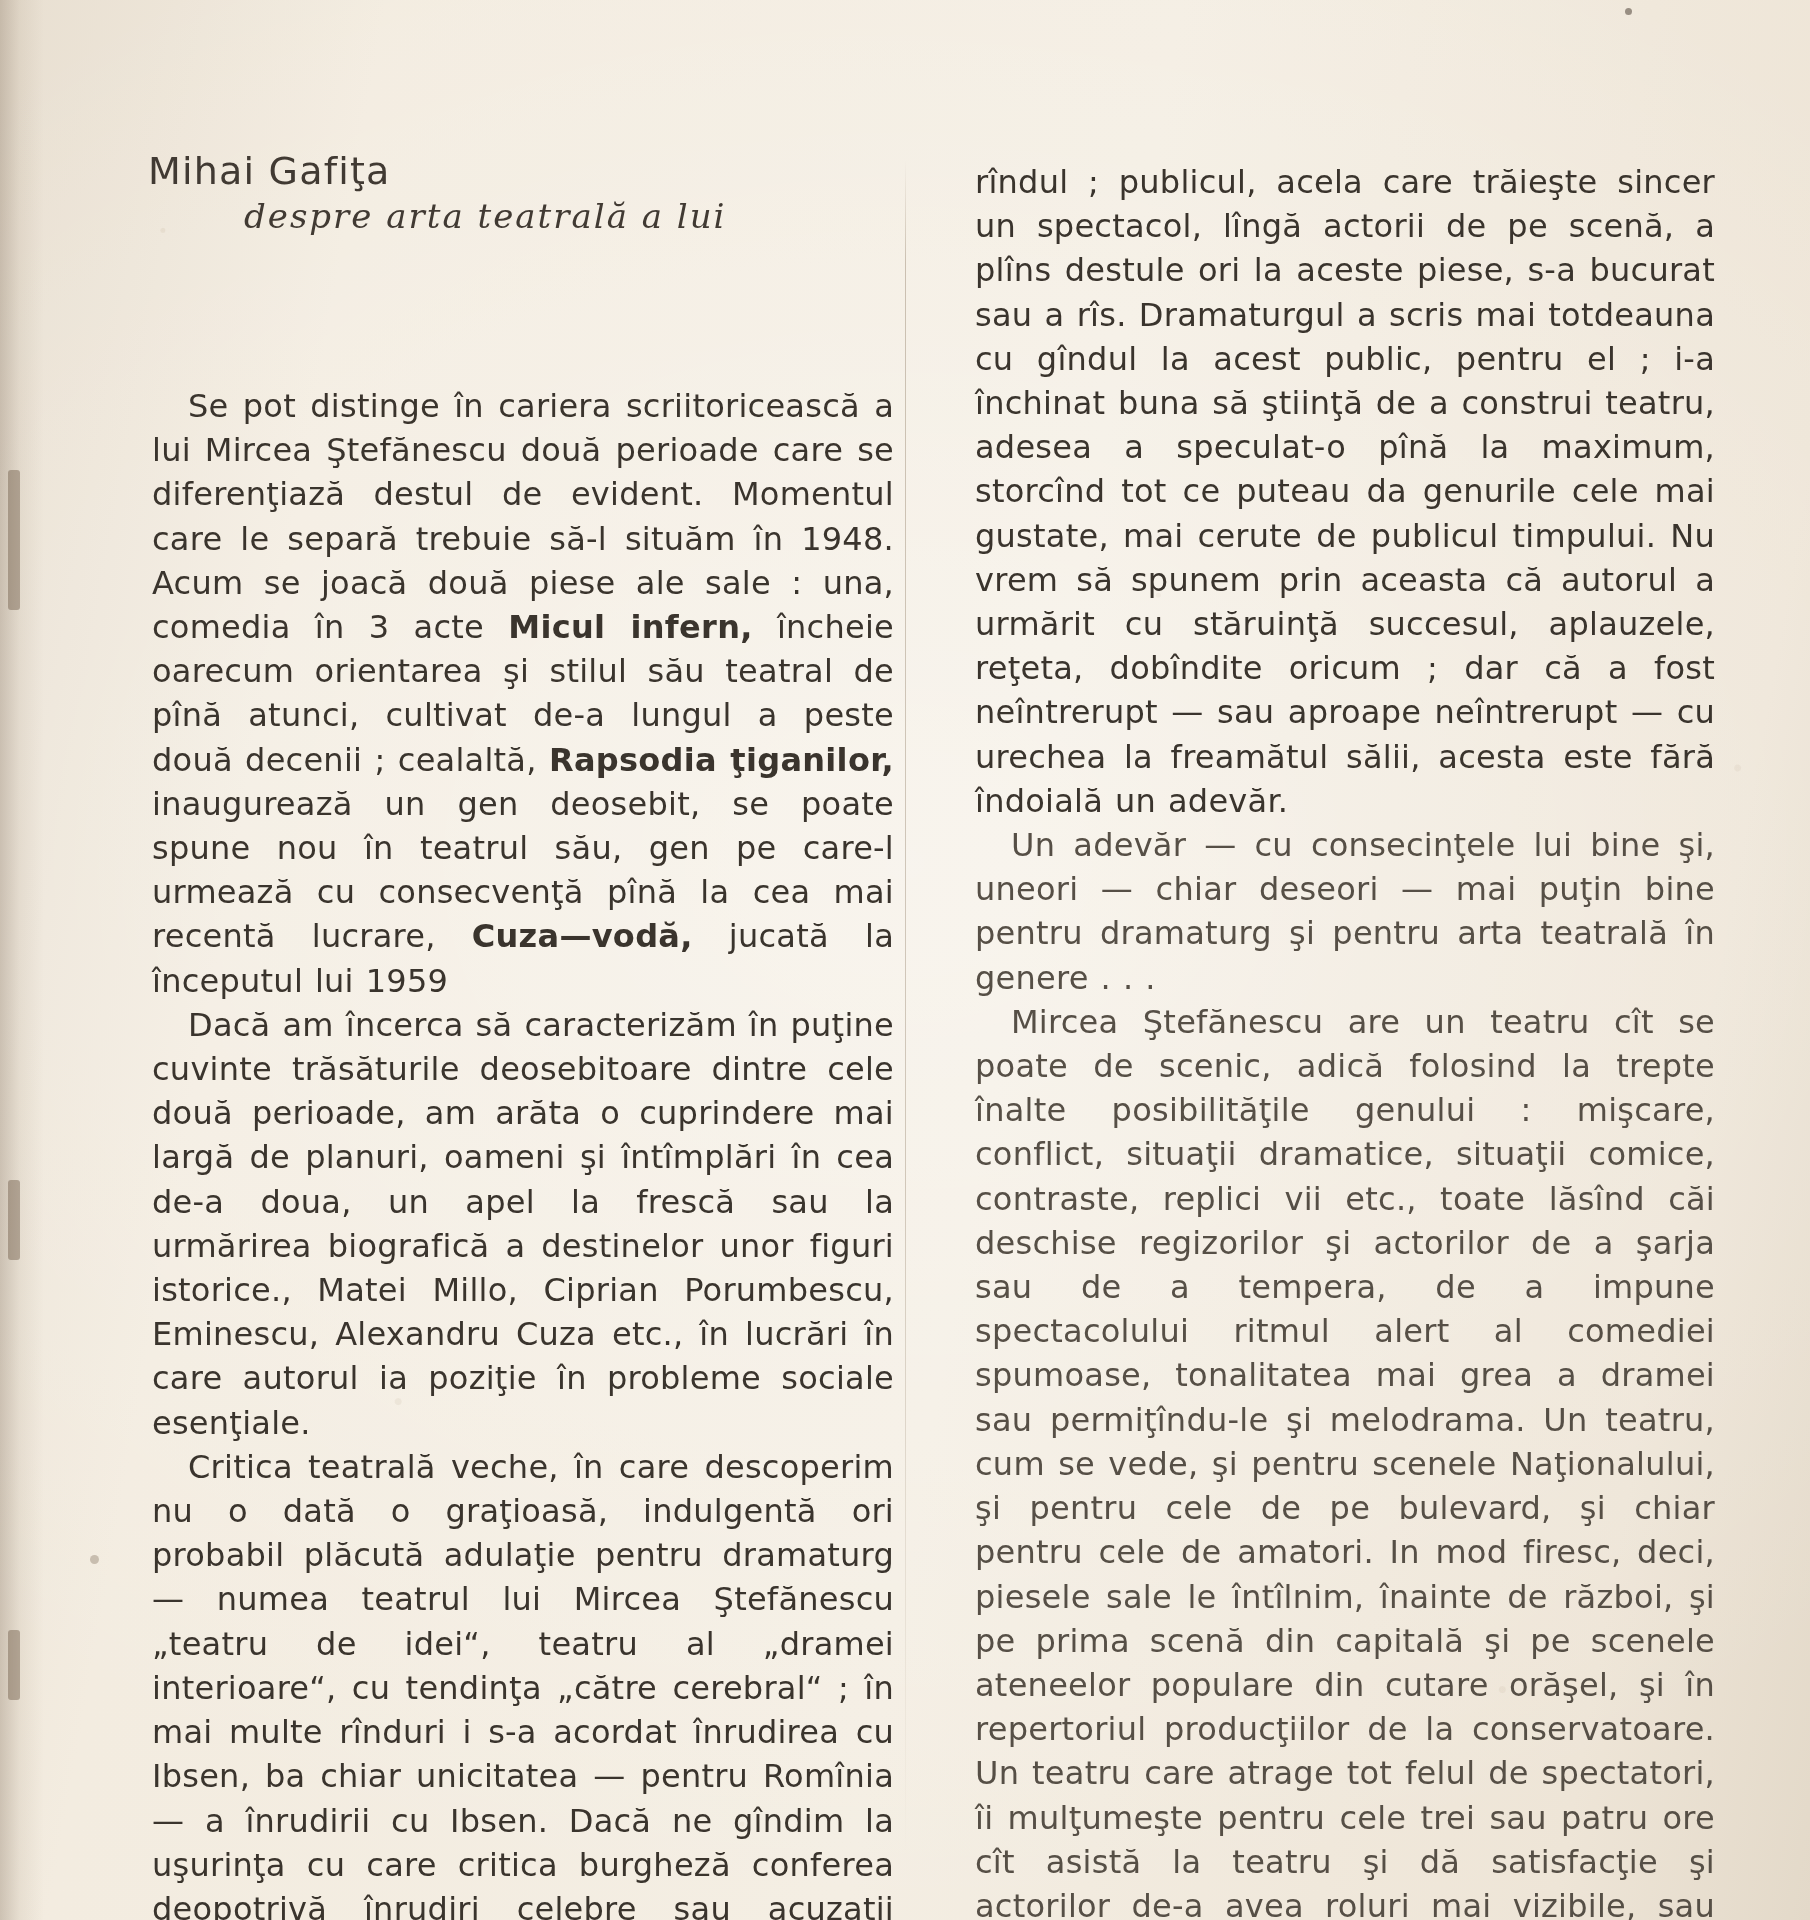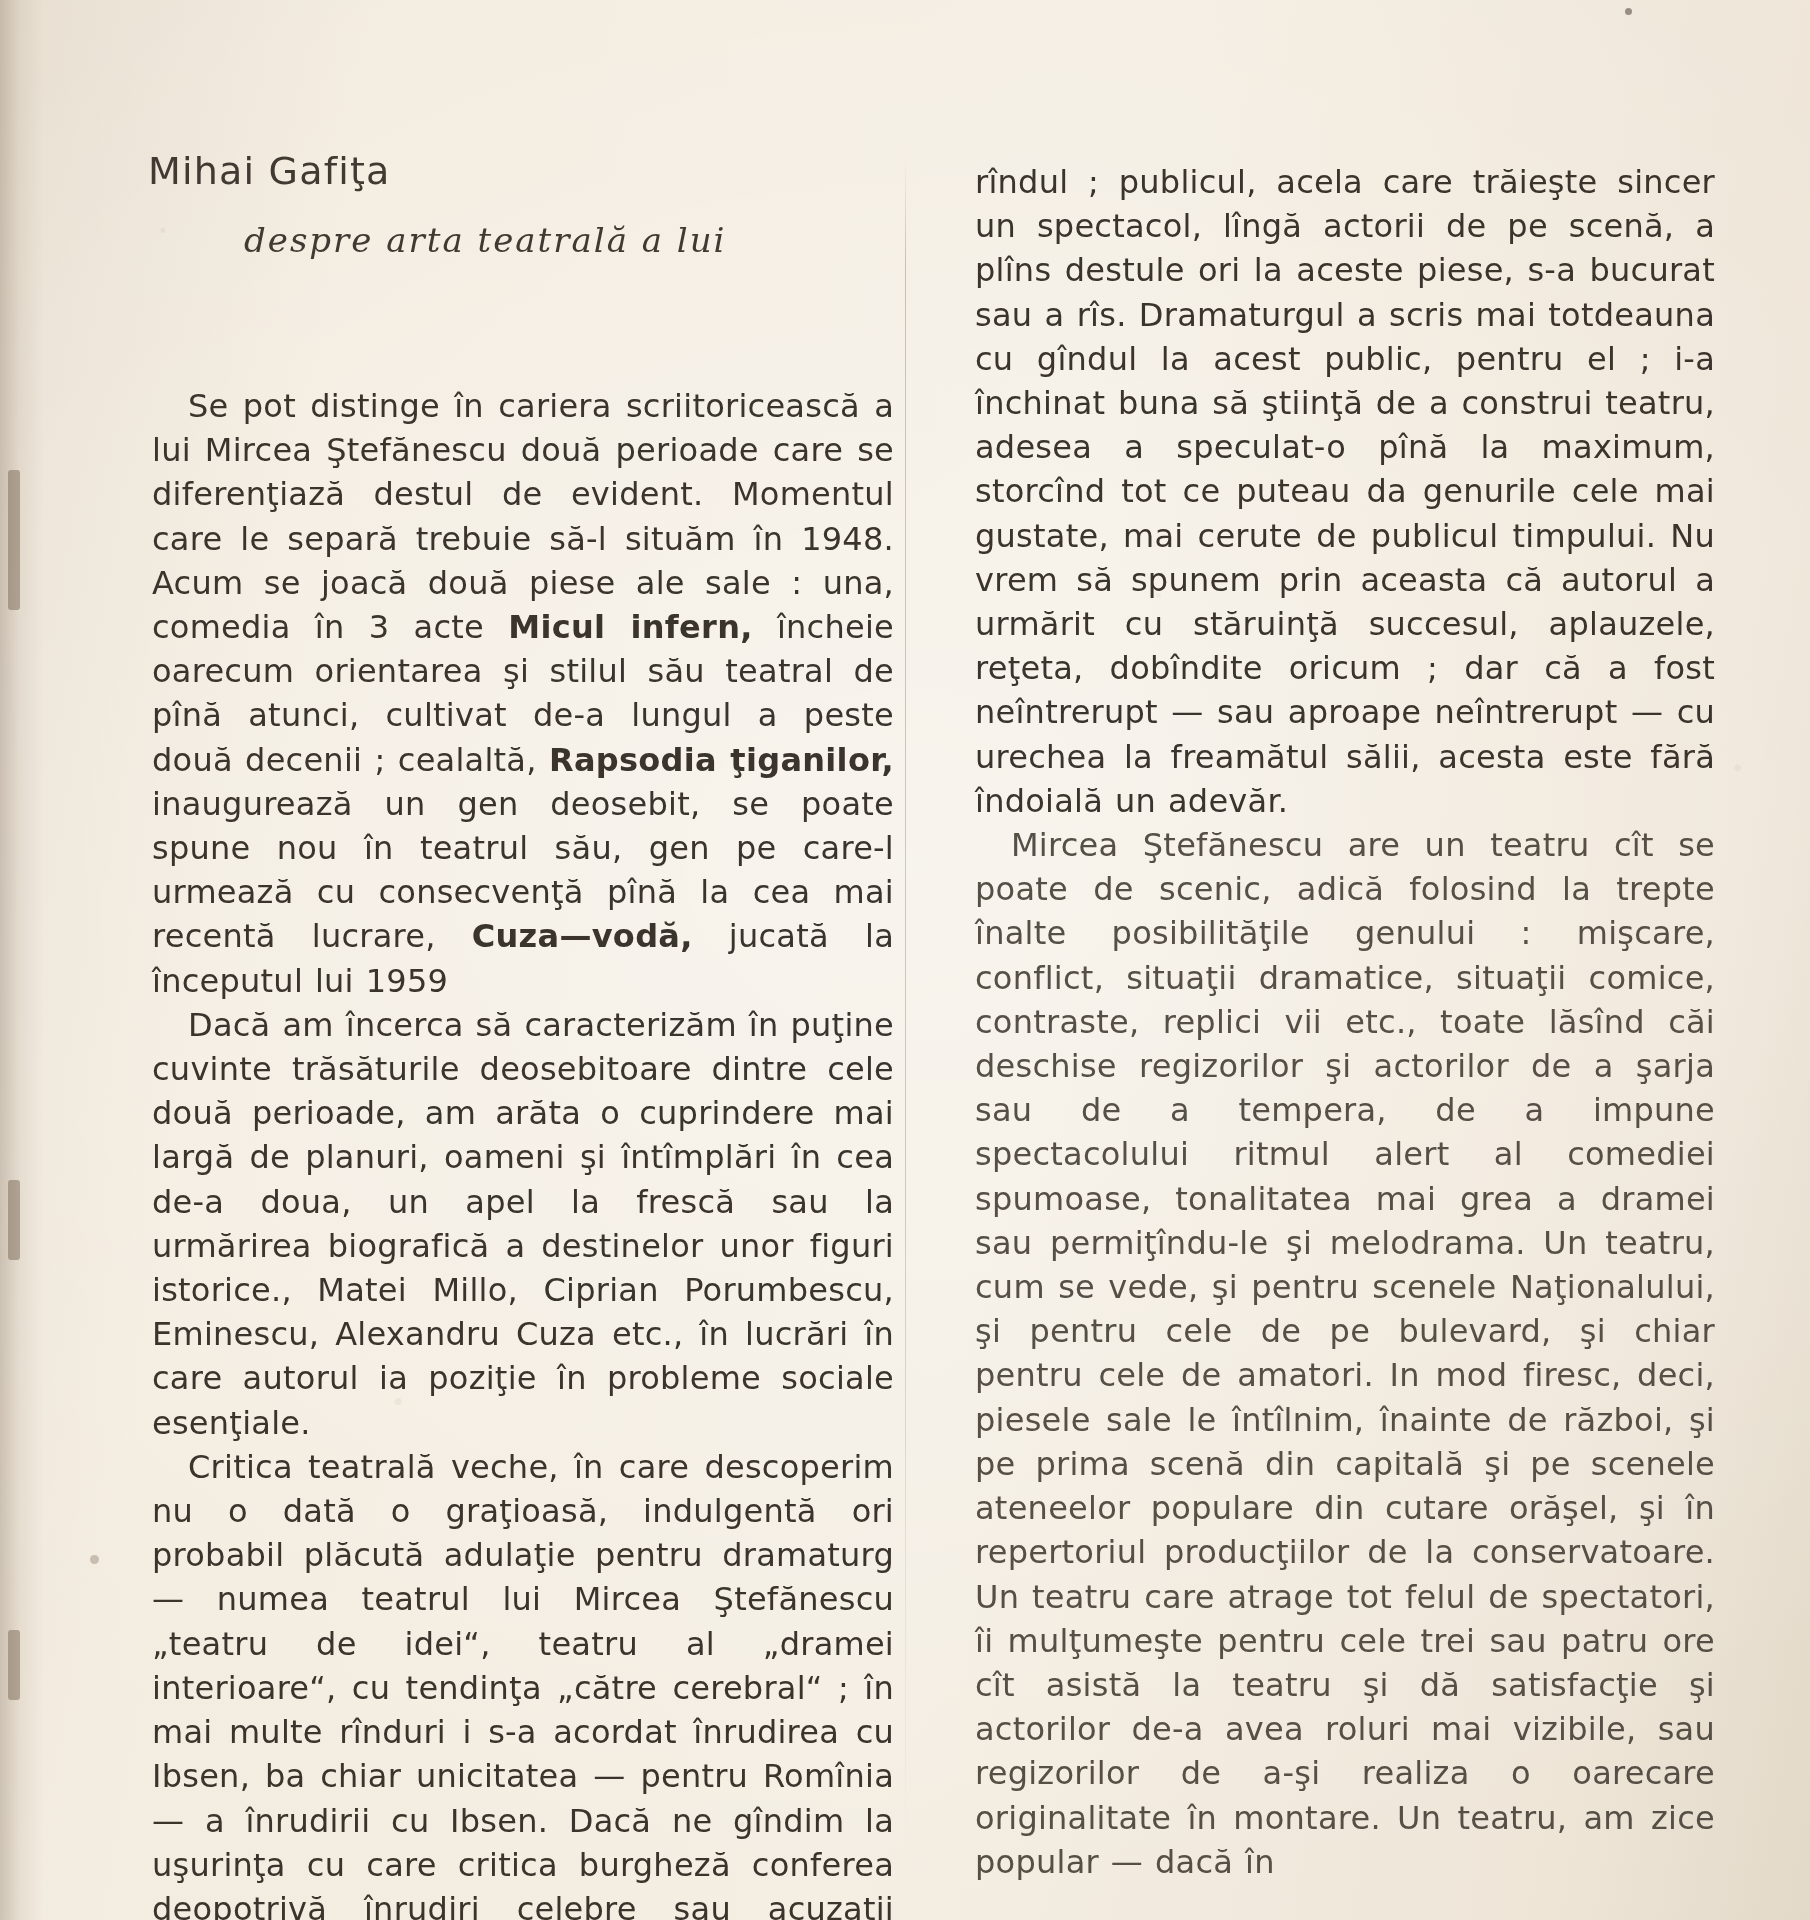--- a/index.html
+++ b/index.html
@@ -114,21 +114,20 @@
     color: #413a33;
   }
   .headline .subject {
     font-family: "DejaVu Serif", serif;
     font-style: italic;
     font-size: 34px;
     letter-spacing: 2.0px;
     margin-left: 96px;
     line-height: 1.35;
     color: #413a33;
-    margin-top: 24px;
   }
   .headline .subject2 {
     font-family: "DejaVu Sans", sans-serif;
     font-size: 38px;
     letter-spacing: 1.2px;
     line-height: 1.30;
     color: #413a33;
   }
 
   
@@ -185,16 +184,17 @@
   </div>
 
   <div class="col col-left" id="leftCol">
       <p><span>Se pot distinge în cariera scriitoricească a lui Mircea Ştefănescu două perioade care se diferenţiază destul de evident. Momentul care le separă trebuie să-l situăm în 1948. Acum se joacă două piese ale sale : una,  comedia în 3 acte </span><b>Micul infern,</b><span> încheie oarecum orientarea şi stilul său teatral de pînă atunci, cultivat de-a lungul a peste două decenii ;  cealaltă, </span><b>Rapsodia ţiganilor,</b><span> inaugurează un gen deosebit, se poate spune nou în teatrul său, gen  pe care-l urmează cu consecvenţă pînă la cea mai recentă lucrare, </span><b>Cuza—vodă,</b><span> jucată la începutul lui 1959</span></p>
       <p><span>Dacă am încerca să caracterizăm  în puţine cuvinte trăsăturile deosebitoare dintre cele două perioade, am arăta o cuprindere mai largă de planuri, oameni şi întîmplări în cea de-a doua, un apel la frescă sau la urmărirea biografică a destinelor unor figuri istorice., Matei Millo, Ciprian Porumbescu, Eminescu,  Alexandru Cuza etc., în lucrări în care autorul ia poziţie în probleme sociale esenţiale.</span></p>
       <p><span>Critica teatrală veche, în care descoperim nu o dată o graţioasă, indulgentă ori probabil plăcută adulaţie pentru dramaturg — numea teatrul lui Mircea Ştefănescu „teatru de idei“, teatru al „dramei interioare“, cu  tendinţa „către cerebral“ ; în mai multe rînduri i s-a  acordat înrudirea cu Ibsen, ba chiar unicitatea — pentru Romînia — a înrudirii cu Ibsen. Dacă ne gîndim la uşurinţa cu care critica burgheză conferea deopotrivă înrudiri celebre sau acuzaţii neîntemeiate scriitorilor şi literaturii,  vom reduce îndată la normal calificările generoase de mai sus.</span></p>
       <p><span>Principalul e că Mircea Ştefănescu a făcut, cu mai mlte din piesele sale, săli pline  luni de-a</span></p>
     </div>
   <div class="col col-right" id="rightCol">
       <p class="no-indent"><span>rîndul ; publicul, acela care trăieşte  sincer un spectacol, lîngă actorii de pe scenă, a plîns destule ori la aceste piese, s-a  bucurat sau a rîs. Dramaturgul a scris mai totdeauna cu  gîndul la acest public, pentru el ; i-a închinat buna să ştiinţă de a construi teatru, adesea a speculat-o pînă la maximum, storcînd tot ce puteau da genurile cele mai gustate, mai cerute de publicul timpului. Nu vrem să spunem prin  aceasta că autorul a urmărit cu stăruinţă succesul, aplauzele, reţeta, dobîndite oricum ; dar că a fost neîntrerupt — sau aproape  neîntrerupt — cu urechea la freamătul sălii, acesta  este fără îndoială un adevăr.</span></p>
+      <p class="faint2"><span>Un adevăr — cu consecinţele lui bine şi, uneori — chiar deseori — mai puţin bine pentru dramaturg şi pentru arta teatrală în genere . . .</span></p>
       <p class="faint2"><span>Mircea Ştefănescu are un teatru cît se poate de scenic, adică folosind la trepte înalte posibilităţile genului : mişcare, conflict,  situaţii dramatice,  situaţii comice,  contraste,  replici vii etc., toate lăsînd căi deschise regizorilor şi actorilor de a şarja sau de a tempera, de a impune spectacolului ritmul alert al comediei spumoase, tonalitatea mai grea a dramei sau permiţîndu-le şi melodrama. Un teatru, cum se vede, şi pentru scenele Naţionalului, şi pentru cele de pe bulevard, şi chiar pentru cele de amatori. In mod firesc, deci, piesele sale le întîlnim, înainte de război, şi pe prima scenă din capitală şi pe scenele ateneelor populare din cutare orăşel, şi în repertoriul producţiilor de la conservatoare. Un teatru care atrage tot felul de spectatori, îi mulţumeşte pentru cele trei sau patru ore cît asistă la teatru şi dă satisfacţie şi actorilor de-a avea roluri mai vizibile, sau regizorilor de a-şi realiza o oarecare originalitate în montare. Un teatru, am zice popular — dacă în</span></p>
     </div>
 
 </div>
 
 </body></html>

